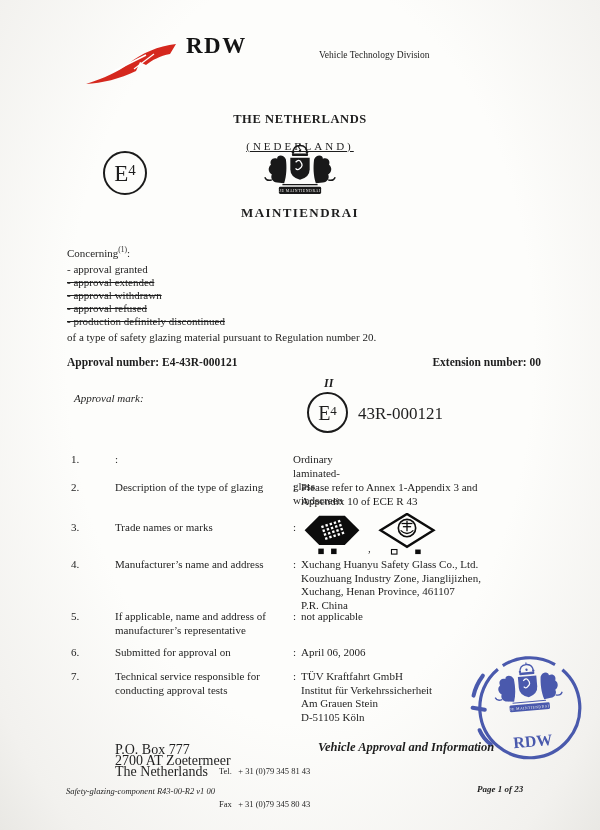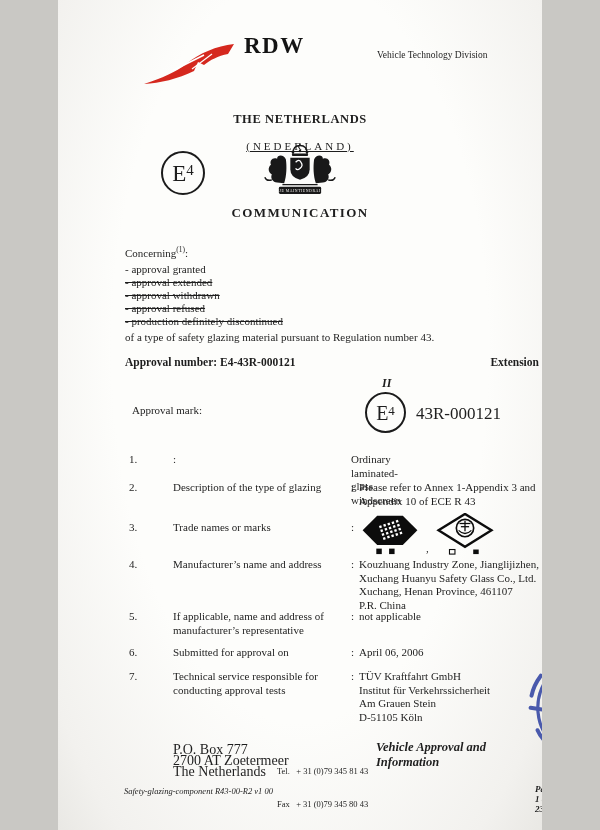--- a/index.html
+++ b/index.html
@@ -1,17 +1,17 @@
 <!DOCTYPE html>
 <html><head>
 <meta charset="utf-8">
 <style>
   html,body{margin:0;padding:0;background:#c9c8c4;}
   .page{
-    position:relative;width:484px;height:830px;margin:0 auto;overflow:hidden;
+    position:relative;width:600px;height:830px;margin:0 auto;overflow:hidden;
     background:radial-gradient(ellipse at 50% 42%, #fdfdfb 55%, #f2f1ee 88%, #e9e8e4 100%);
     font-family:"Liberation Serif", serif;color:#1e1e1e;
   }
   .abs{position:absolute;}
   .ctr{left:0;right:0;text-align:center;}
   
   .brand-logo{left:84px;top:40px;width:96px;height:48px;}
   .brand-text{left:186px;top:33px;font-size:23px;font-weight:700;letter-spacing:1.5px;color:#141414;}
   .division{left:319px;top:50px;font-size:9.5px;color:#242424;}
   
@@ -26,21 +26,21 @@
   .e-badge .d{font-size:15px;line-height:1;margin-top:-6px;}
   
   .concerning-head{left:67px;top:245px;font-size:11px;}
   sup{font-size:7.5px;}
   .concerning-list{left:67px;top:263px;font-size:11px;line-height:13px;}
   .struck{text-decoration:line-through;text-decoration-thickness:1px;}
   .subject{left:67px;top:331px;font-size:11px;}
   
   .approval-row{left:67px;top:356px;width:474px;display:flex;justify-content:space-between;
     font-weight:700;font-size:11.5px;}
-  .mark-label{left:74px;top:404px;font-size:11px;}
+  .mark-label{left:74px;top:392px;font-style:italic;font-size:11px;}
   .mark-group{left:307px;top:376px;width:170px;height:62px;}
   .mark-class{position:absolute;left:17px;top:0;font-style:italic;font-weight:700;font-size:12px;}
   .mark-circle{position:absolute;left:0;top:16px;width:37px;height:37px;border:2px solid #1b1b1b;
     border-radius:50%;display:flex;align-items:center;justify-content:center;}
   .mark-circle .e{font-size:20px;line-height:1;}
   .mark-circle .d{font-size:13px;line-height:1;margin-top:-5px;}
   .mark-number{position:absolute;left:51px;top:28px;font-weight:400;font-size:17px;}
   
   .item-row{left:71px;width:470px;display:grid;grid-template-columns:44px 178px 8px 1fr;
     font-size:11px;line-height:13.5px;}
@@ -90,38 +90,38 @@
     <path d="M50,29 L70,14" stroke="#ffffff" stroke-width="1.2" fill="none"></path>
   </svg>
   <div class="abs brand-text">RDW</div>
   <div class="abs division">Vehicle Technology Division</div>
 
   <div class="abs ctr country">THE NETHERLANDS</div>
   <div class="abs ctr native">(NEDERLAND)</div>
   <svg class="abs coat-main" viewBox="0 0 100 64">
       <use href="#coat"></use>
     </svg>
-  <div class="abs ctr communication">COMMUNICATION</div>
+  <div class="abs ctr communication">MAINTIENDRAI</div>
 
   <div class="abs e-badge">
     <span class="e">E</span>
     <span class="d">4</span>
   </div>
 
   <div class="abs concerning-head">
     <span>Concerning</span><sup>(1)</sup><span>:</span>
   </div>
   <div class="abs concerning-list">
     <div>- approval granted</div>
     <div class="struck">- approval extended</div>
     <div class="struck">- approval withdrawn</div>
     <div class="struck">- approval refused</div>
     <div class="struck">- production definitely discontinued</div>
   </div>
-  <div class="abs subject">of a type of safety glazing material pursuant to Regulation number 43.</div>
+  <div class="abs subject">of a type of safety glazing material pursuant to Regulation number 20.</div>
 
   <div class="abs approval-row">
     <span>Approval number: E4-43R-000121</span>
     <span>Extension number: 00</span>
   </div>
 
   <div class="abs mark-label">Approval mark:</div>
   <div class="abs mark-group">
     <div class="mark-class">II</div>
     <div class="mark-circle">
@@ -179,22 +179,22 @@
         <rect x="40" y="40" width="6" height="5" fill="#0c0c0c"></rect>
       </svg>
     </div>
   </div>
 
   <div class="abs item-row r4">
     <div>4.</div>
     <div>Manufacturer’s name and address</div>
     <div>:</div>
     <div>
+      <div>Xuchang Huanyu Safety Glass Co., Ltd.</div>
       <div>Kouzhuang Industry Zone, Jianglijizhen,</div>
-      <div>Xuchang Huanyu Safety Glass Co., Ltd.</div>
       <div>Xuchang, Henan Province, 461107</div>
       <div>P.R. China</div>
     </div>
   </div>
 
   <div class="abs item-row r5">
     <div>5.</div>
     <div>If applicable, name and address of manufacturer’s representative</div>
     <div>:</div>
     <div>

